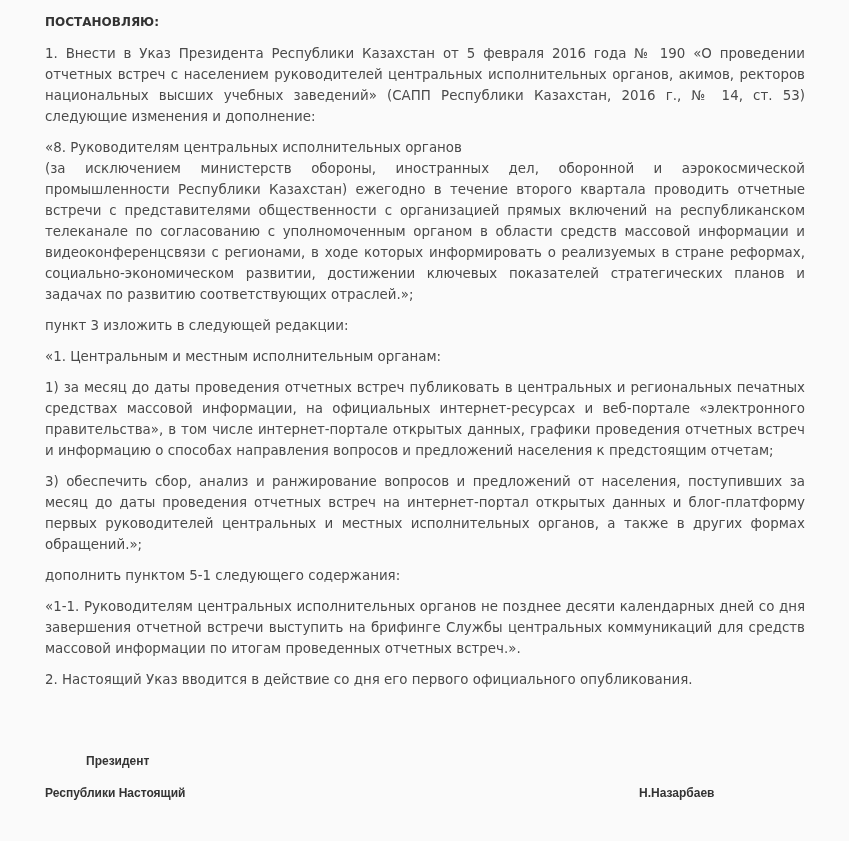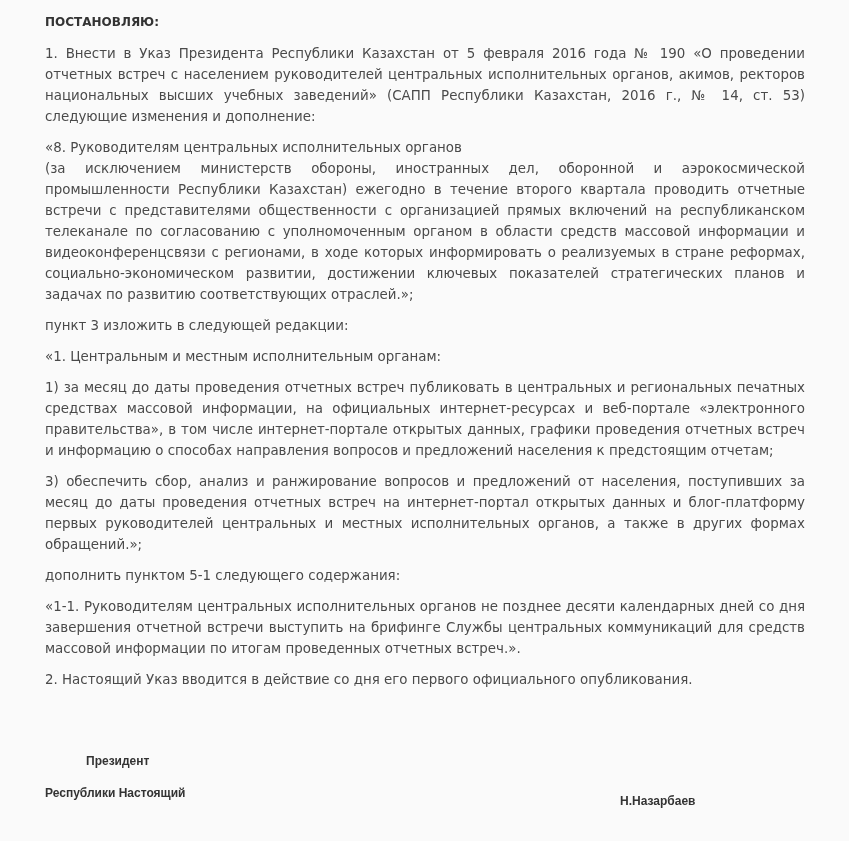--- a/index.html
+++ b/index.html
@@ -39,22 +39,21 @@
       font-weight: bold;
       color: #333;
       font-size: 12px;
       font-family: "Liberation Sans", "DejaVu Sans", sans-serif;
     }
     .sig-line1 { top: 754px; }
     .sig-line1 span { margin-left: 41px; }
     .sig-line2 { top: 786px; }
     .sig-line2 .name {
       position: absolute;
-      left: 575px;
-      margin-top: 8px;
+      left: 594px;
     }
   </style>
 </head>
 <body>
 
 <div class="doc">
   <p class="heading">ПОСТАНОВЛЯЮ:</p>
   <p>1. Внести в Указ Президента Республики Казахстан от 5 февраля 2016 года №  190 «О проведении отчетных встреч с населением руководителей центральных исполнительных органов, акимов, ректоров национальных высших учебных заведений» (САПП Республики Казахстан, 2016 г., №  14, ст. 53) следующие изменения и дополнение:</p>
   <p style="margin-bottom:0">«8. Руководителям центральных исполнительных органов</p>
   <p>(за исключением министерств обороны, иностранных дел, оборонной и аэрокосмической промышленности Республики Казахстан) ежегодно в течение второго квартала проводить отчетные встречи с представителями общественности с организацией прямых включений на республиканском телеканале по согласованию с уполномоченным органом в области средств массовой информации и видеоконференцсвязи с регионами, в ходе которых информировать о реализуемых в стране реформах, социально-экономическом развитии, достижении ключевых показателей стратегических планов и задачах по развитию соответствующих отраслей.»;</p>

